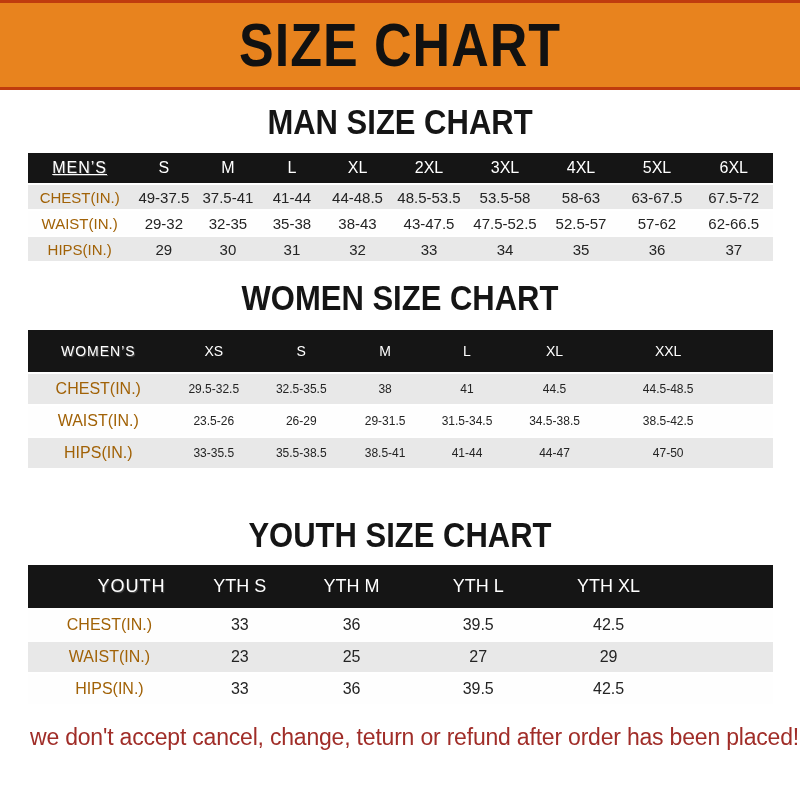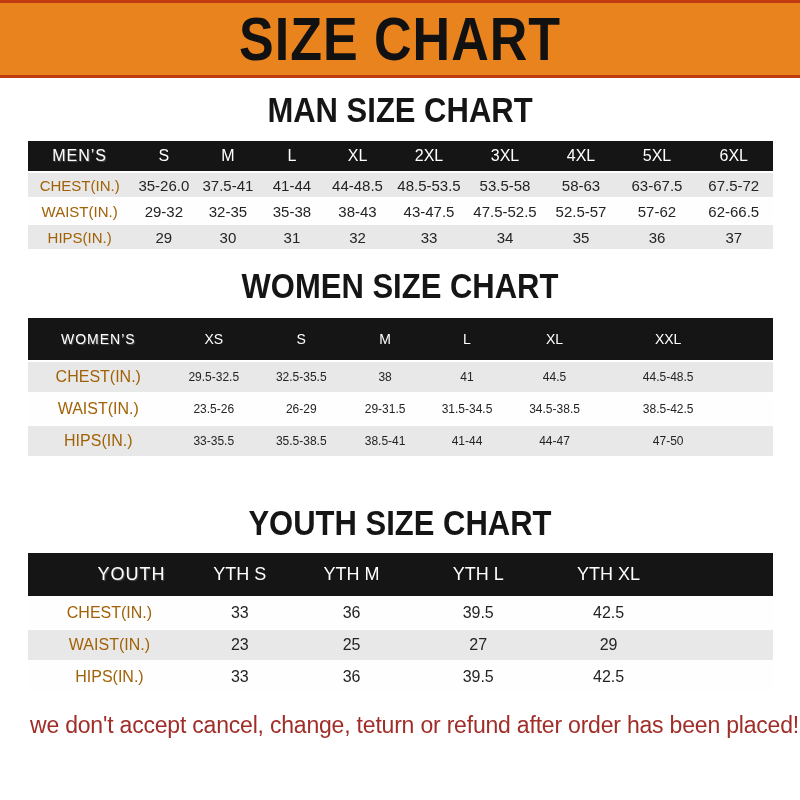--- a/index.html
+++ b/index.html
@@ -6,21 +6,21 @@
     margin: 0;
     padding: 0;
     width: 800px;
     height: 800px;
     background: #ffffff;
     overflow: hidden;
     font-family: "Liberation Sans", sans-serif;
   }
   .banner {
     box-sizing: border-box;
-    height: 78px;
+    height: 90px;
     background: #E8831E;
     border-top: 3px solid #C03C0E;
     border-bottom: 3px solid #C03C0E;
     display: flex;
     align-items: center;
     justify-content: center;
   }
   .banner-title {
     display: inline-block;
     font-size: 52px;
@@ -70,21 +70,21 @@
     white-space: nowrap;
   }
   th.corner {
     text-align: left;
     padding-left: 13px;
     font-weight: bold;
     letter-spacing: 1px;
     text-shadow: 1px 1px 1px rgba(255,255,255,0.25);
   }
   .tm tr.bar th { height: 30px; font-size: 16px; }
-  .tm th.corner { font-size: 22px; }
+  .tm th.corner { font-size: 22px; text-decoration: underline; }
   .tw tr.bar th { height: 42px; font-size: 14px; }
   .tw th.corner { font-size: 22px; }
   .ty tr.bar th { height: 43px; font-size: 18px; }
   .ty th.corner { font-size: 22px; padding-left: 44px; }
 
   tr.gray { background: #E8E8E8; }
   tr.white { background: #FEFEFE; }
   tbody td {
     text-align: center;
     color: #242424;
@@ -140,21 +140,21 @@
       <th>2XL</th>
       <th>3XL</th>
       <th>4XL</th>
       <th>5XL</th>
       <th>6XL</th>
     </tr>
   </thead>
   <tbody>
     <tr class="gray">
       <td class="rowlabel">CHEST(IN.)</td>
-      <td>35-26.0</td>
+      <td>49-37.5</td>
       <td>37.5-41</td>
       <td>41-44</td>
       <td>44-48.5</td>
       <td>48.5-53.5</td>
       <td>53.5-58</td>
       <td>58-63</td>
       <td>63-67.5</td>
       <td>67.5-72</td>
     </tr>
     <tr class="white">

